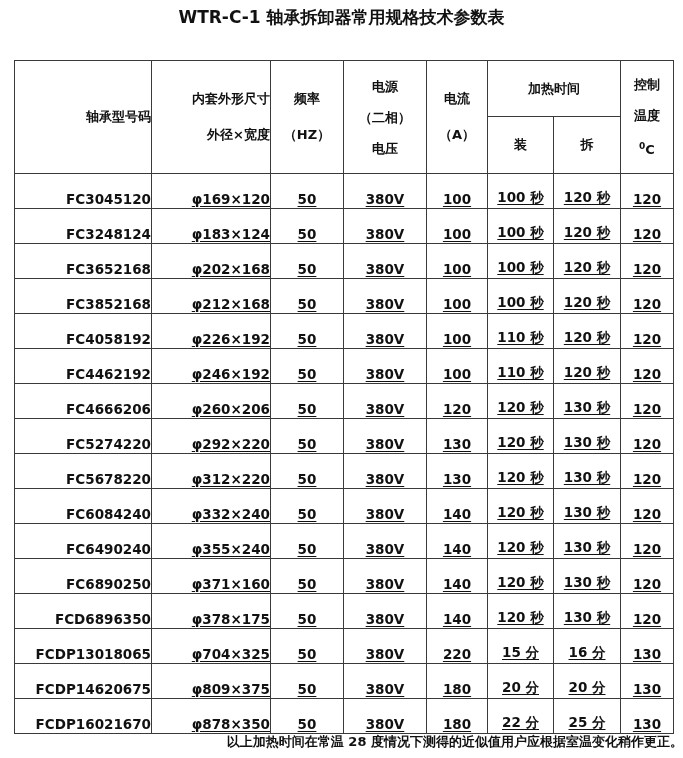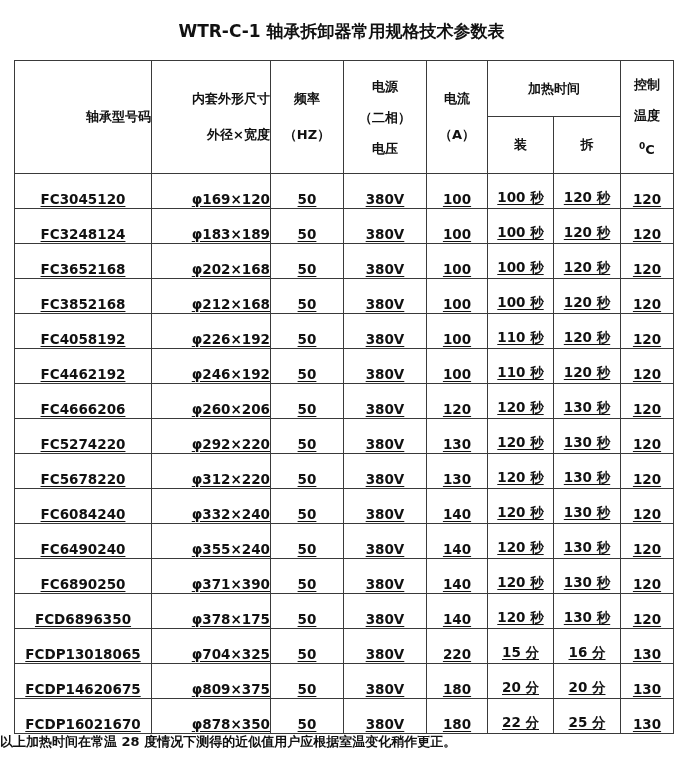--- a/index.html
+++ b/index.html
@@ -2,21 +2,21 @@
 <html><head>
 <meta charset="utf-8">
 <style>
   html, body { margin: 0; padding: 0; background: #ffffff; }
   body {
     width: 683px; height: 758px; position: relative; overflow: hidden;
     font-family: "DejaVu Sans", "Liberation Sans", sans-serif;
     color: #111111;
   }
   .title {
-    position: absolute; left: 0; top: 20px; width: 683px;
+    position: absolute; left: 0; top: 6px; width: 683px;
     text-align: center; font-size: 17px; font-weight: bold; letter-spacing: 0px;
   }
   table.spec {
     position: absolute; left: 14px; top: 60px;
     border-collapse: collapse; table-layout: fixed;
     width: 659px;
   }
   table.spec td, table.spec th {
     border: 1px solid #3a3a3a;
     font-weight: bold; font-size: 13.5px;
@@ -24,27 +24,27 @@
   }
   table.spec th { font-size: 13px; }
   .hdr-top th { height: 55px; }
   .hdr-sub th { height: 56px; }
   .hdr-left { text-align: right; padding-left: 6px !important; }
   .hdr-cell { text-align: center; line-height: 28px; }
   .hdr-lines span { display: block; }
   table.spec tbody td {
     height: 33px; vertical-align: bottom; padding-bottom: 1px;
   }
-  td.model { text-align: center; padding-left: 6px; text-decoration: underline; text-underline-offset: 2px; }
+  td.model { text-align: right; padding-left: 6px; text-underline-offset: 2px; }
   td.size { text-align: right; padding-left: 6px; text-decoration: underline; text-underline-offset: 2px; }
   td.c { text-align: center; text-decoration: underline; text-underline-offset: 2px; }
   td.l { text-align: center; padding-left: 6px; text-decoration: underline; text-underline-offset: 2px; }
   .footnote {
     position: absolute; left: 0; top: 733px; width: 683px;
-    text-align: left; font-size: 13px; font-weight: bold;
+    text-align: right; font-size: 13px; font-weight: bold;
   }
   sup { font-size: 9px; }
 </style>
 </head>
 <body>
 
 <div class="title">WTR-C-1 轴承拆卸器常用规格技术参数表</div>
 
 <table class="spec">
   <colgroup>
@@ -95,21 +95,21 @@
         <td class="size">φ169×120</td>
         <td class="c">50</td>
         <td class="c">380V</td>
         <td class="c">100</td>
         <td class="c">100 秒</td>
         <td class="c">120 秒</td>
         <td class="c">120</td>
       </tr>
     <tr>
         <td class="model">FC3248124</td>
-        <td class="size">φ183×189</td>
+        <td class="size">φ183×124</td>
         <td class="c">50</td>
         <td class="c">380V</td>
         <td class="c">100</td>
         <td class="c">100 秒</td>
         <td class="c">120 秒</td>
         <td class="c">120</td>
       </tr>
     <tr>
         <td class="model">FC3652168</td>
         <td class="size">φ202×168</td>
@@ -195,21 +195,21 @@
         <td class="size">φ355×240</td>
         <td class="c">50</td>
         <td class="c">380V</td>
         <td class="c">140</td>
         <td class="c">120 秒</td>
         <td class="c">130 秒</td>
         <td class="c">120</td>
       </tr>
     <tr>
         <td class="model">FC6890250</td>
-        <td class="size">φ371×390</td>
+        <td class="size">φ371×160</td>
         <td class="c">50</td>
         <td class="c">380V</td>
         <td class="c">140</td>
         <td class="c">120 秒</td>
         <td class="c">130 秒</td>
         <td class="c">120</td>
       </tr>
     <tr>
         <td class="model">FCD6896350</td>
         <td class="size">φ378×175</td>

